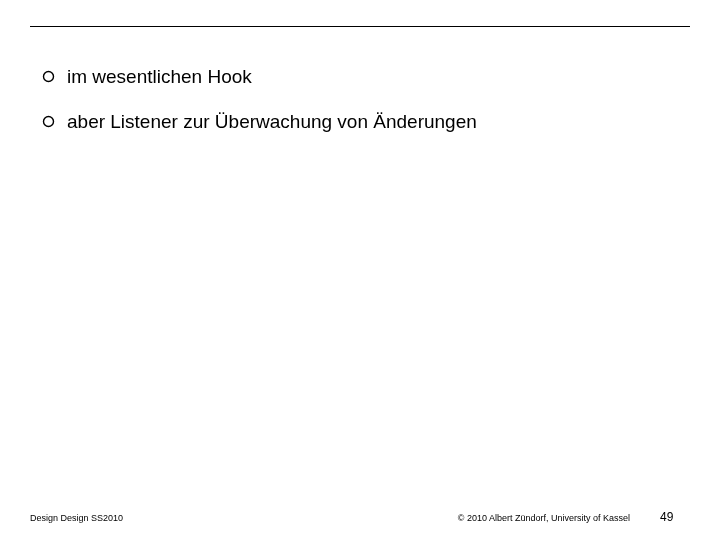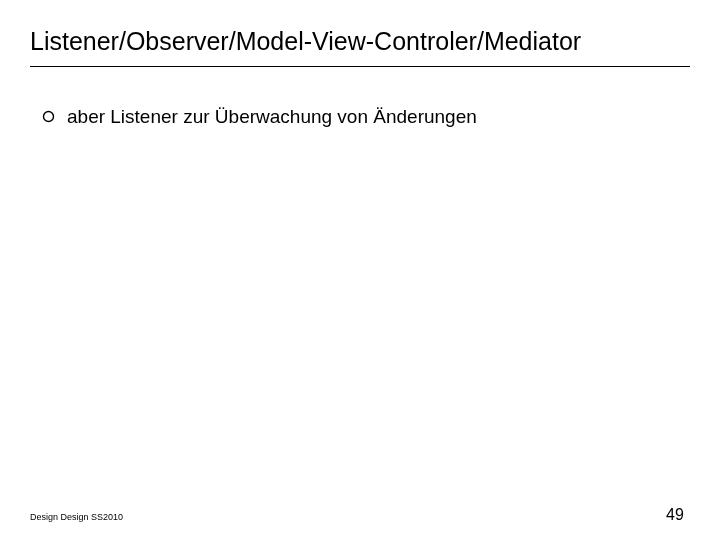--- a/index.html
+++ b/index.html
@@ -69,40 +69,48 @@
     }
     .footer-left {
       flex: 1;
     }
     .footer-center {
       flex: 1;
       text-align: right;
       padding-right: 30px;
     }
     .footer-right {
-      font-size: 16px;
+      font-size: 12px;
       width: 30px;
-      text-align: center;
+      text-align: left;
     }
   </style>
 </head>
 <body>
 
 <div class="slide">
-  <h1 class="title">Listener/Observer/Model-View-Controler/Mediator</h1>
   <div class="divider"></div>
 
   <ul class="bullet-list">
+    <li class="bullet-item">
+      <span class="bullet-marker">
+        <svg viewBox="0 0 13 13">
+            <circle cx="6.5" cy="6.5" r="5" fill="none" stroke="#000" stroke-width="1.4"></circle>
+          </svg>
+      </span>
+      <span>im wesentlichen Hook</span>
+    </li>
     <li class="bullet-item">
       <span class="bullet-marker">
         <svg viewBox="0 0 13 13">
             <circle cx="6.5" cy="6.5" r="5" fill="none" stroke="#000" stroke-width="1.4"></circle>
           </svg>
       </span>
       <span>aber Listener zur Überwachung von Änderungen</span>
     </li>
   </ul>
 
   <div class="footer">
     <div class="footer-left">Design Design SS2010</div>
+    <div class="footer-center">© 2010 Albert Zündorf, University of Kassel</div>
     <div class="footer-right">49</div>
   </div>
 </div>
 
 </body></html>

